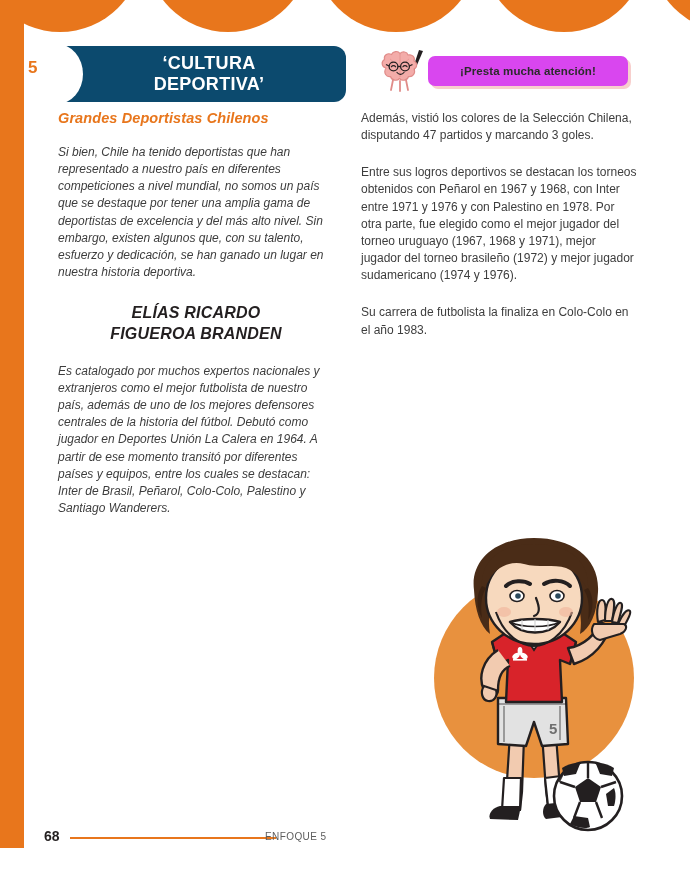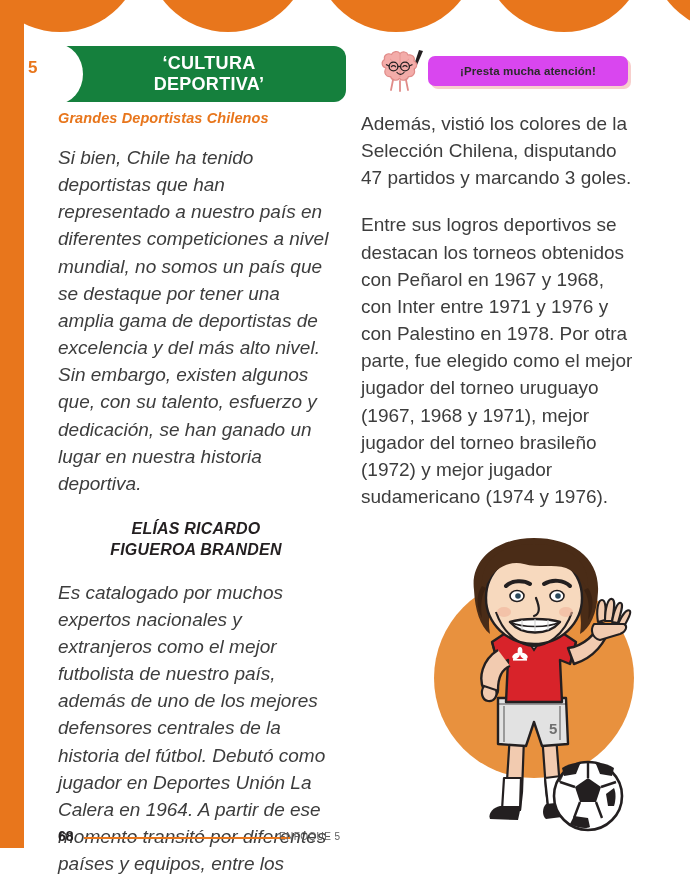--- a/index.html
+++ b/index.html
@@ -59,21 +59,21 @@
     font-weight: bold;
     color: #E8761C;
     letter-spacing: .5px;
   }
   #unit-banner {
     position: absolute;
     left: 34px;
     top: 0;
     width: 288px;
     height: 56px;
-    background: #15803d;
+    background: #0c4a6e;
     border-radius: 0 12px 12px 0;
     display: flex;
     align-items: center;
     justify-content: center;
   }
   #unit-banner::before {
     content: "";
     position: absolute;
     left: -1px;
     top: -2px;
@@ -140,21 +140,21 @@
 
   #section-subtitle {
     font-size: 14.5px;
     font-weight: bold;
     color: #E8761C;
     margin: 0 0 18px 0;
     letter-spacing: .1px;
   }
   p.body {
     margin: 0 0 20px 0;
-    font-size: 19px;
+    font-size: 12px;
     line-height: 1.43;
     color: #3d3d3d;
   }
   #athlete-name {
     margin: 22px 0 18px 0;
     text-align: center;
     font-size: 16px;
     font-weight: bold;
     line-height: 1.3;
     color: #231f20;
@@ -167,21 +167,21 @@
     left: 418px;
     top: 538px;
     width: 232px;
     height: 296px;
   }
   #illustration svg { display: block; }
 
   
   #footer {
     position: absolute;
-    left: 24px;
+    left: 10px;
     bottom: 27px;
     width: 646px;
     height: 20px;
     padding-left: 17px;
   }
   #page-number {
     position: absolute;
     left: 34px;
     top: 0;
     font-size: 14px;
@@ -278,20 +278,21 @@
   <h3 id="athlete-name">
     <span>ELÍAS RICARDO</span><br>
     <span>FIGUEROA BRANDEN</span>
   </h3>
   <p class="body">Es catalogado por muchos expertos nacionales y extranjeros como el mejor futbolista de nuestro país, además de uno de los mejores defensores centrales de la historia del fútbol. Debutó como jugador en Deportes Unión La Calera en 1964. A partir de ese momento transitó por diferentes países y equipos, entre los cuales se destacan: Inter de Brasil, Peñarol, Colo-Colo, Palestino y Santiago Wanderers.</p>
 </div>
 
 <div class="column" id="col-right">
   <p class="body">Además, vistió los colores de la Selección Chilena, disputando 47 partidos y marcando 3 goles.</p>
   <p class="body">Entre sus logros deportivos se destacan los torneos obtenidos con Peñarol en 1967 y 1968, con Inter entre 1971 y 1976 y con Palestino en 1978. Por otra parte, fue elegido como el mejor jugador del torneo uruguayo (1967, 1968 y 1971), mejor jugador del torneo brasileño (1972) y mejor jugador sudamericano (1974 y 1976).</p>
+  <p class="body">Su carrera de futbolista la finaliza en Colo-Colo en el año 1983.</p>
 </div>
 
 <div id="illustration">
   <svg viewBox="0 0 232 296" width="232" height="296">
 
     <circle cx="116" cy="140" r="100" fill="#E8913E"></circle>
 
     <path d="M92 196 L88 258 L84 272 L102 272 L104 254 L106 200 Z" fill="#F2CBB0" stroke="#231f20" stroke-width="2.2" stroke-linejoin="round"></path>
     <path d="M124 196 L128 252 L130 268 L146 266 L142 250 L138 198 Z" fill="#F2CBB0" stroke="#231f20" stroke-width="2.2" stroke-linejoin="round"></path>
 

